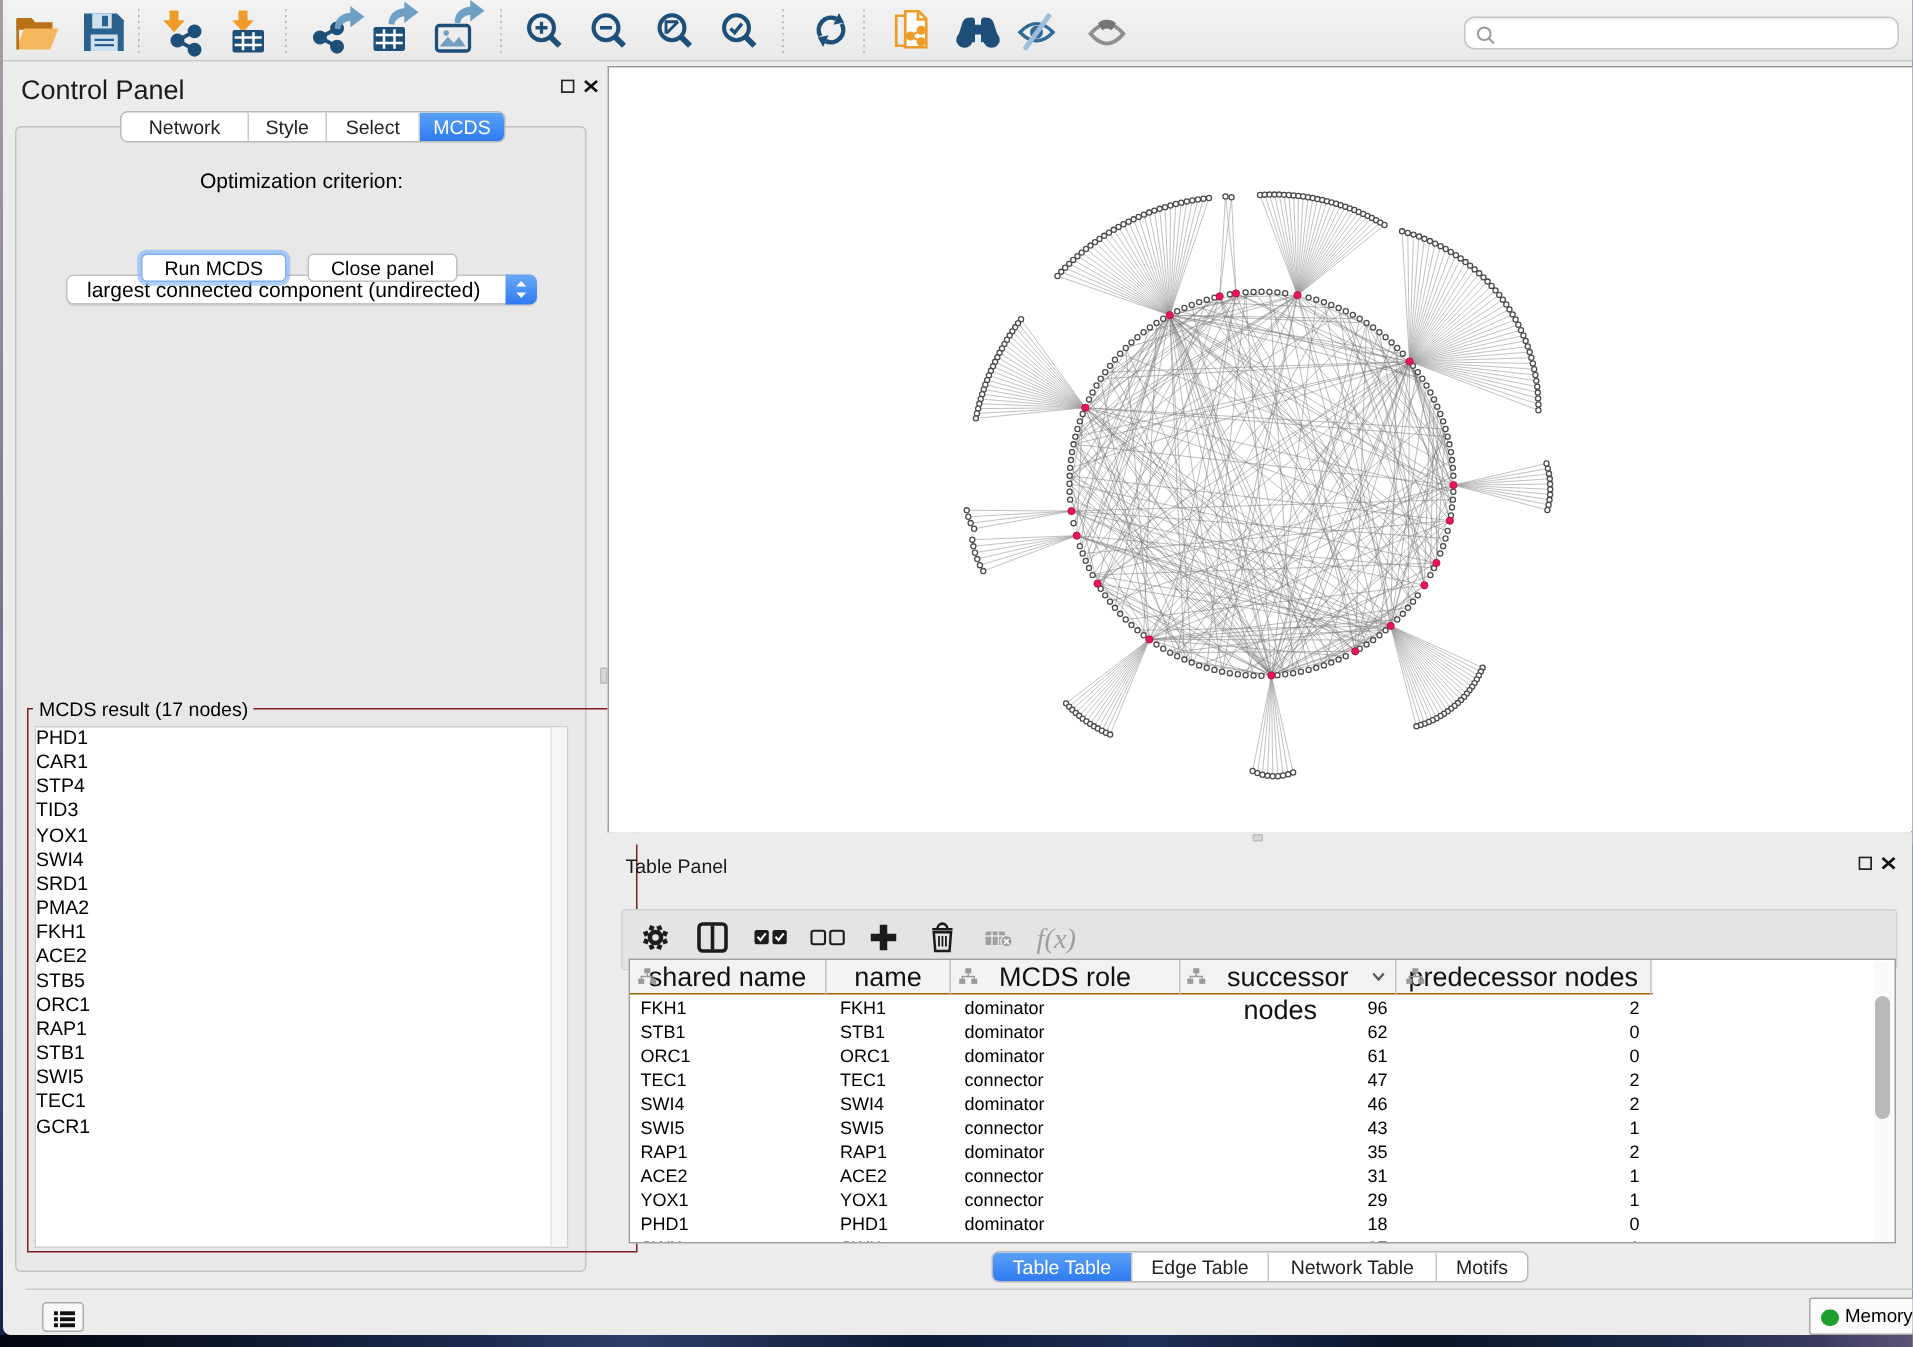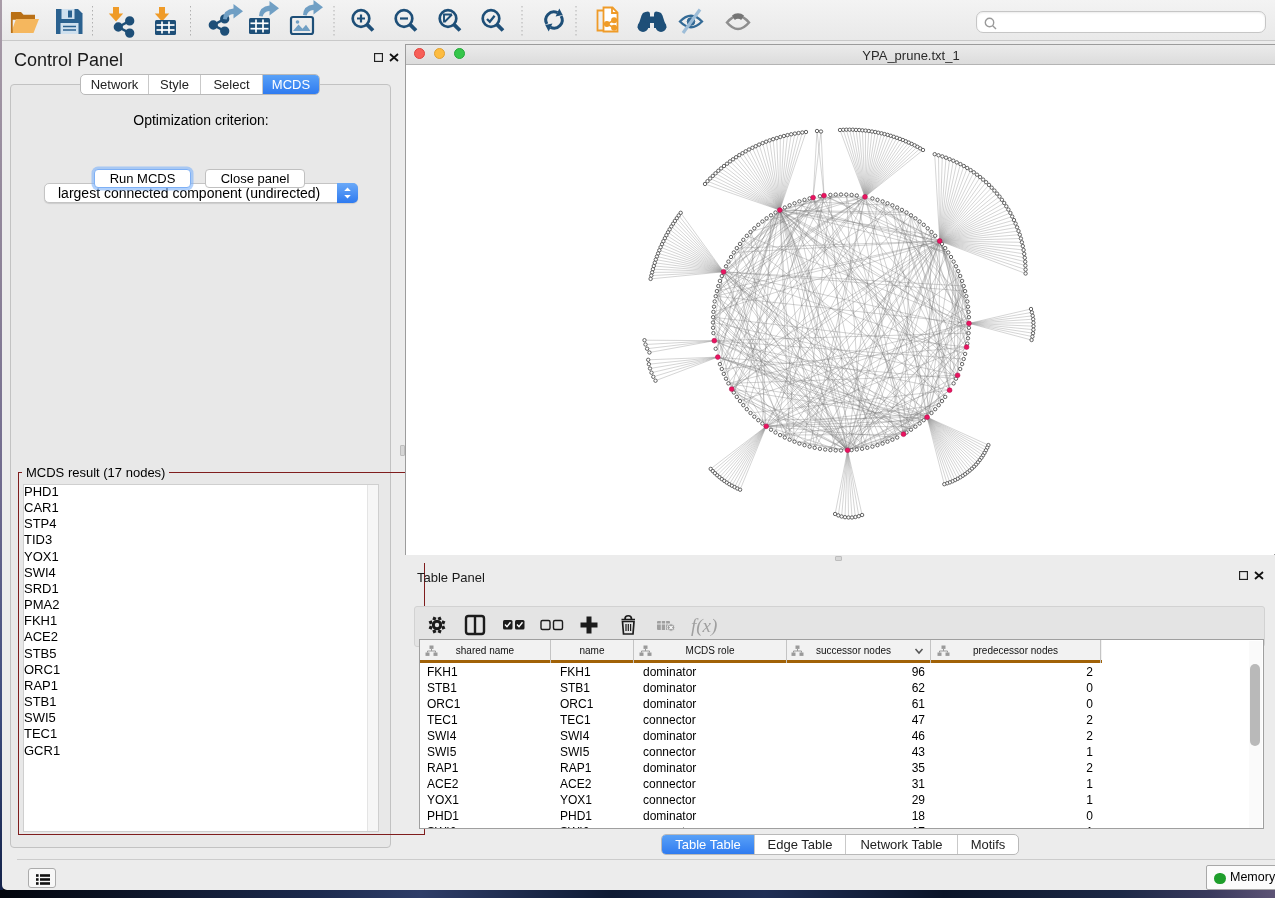--- a/index.html
+++ b/index.html
@@ -54,21 +54,21 @@
 #hsplit { position:absolute; left:403px; top:555px; width:870px; height:8px; background:#ececec; }
 #hgrip { position:absolute; left:430px; top:1px; width:7px; height:5px; background:#d6d6d6; border:1px solid #bdbdbd; border-radius:1px; }
 #vgrip { position:absolute; left:398px; top:445px; width:5px; height:11px; background:#d6d6d6; border:1px solid #bdbdbd; border-radius:1px; }
 
 #tp { position:absolute; left:403px; top:563px; width:870px; height:296px; }
 #tpTitle { position:absolute; left:12px; top:7px; font-size:13px; color:#1a1a1a; }
 #tpToolbar { position:absolute; left:9px; top:33px; width:851px; height:41px;
   background:#e4e4e4; border:1px solid #d2d2d2; border-radius:3px;margin-top:10px; }
 #tbl { position:absolute; left:14px; top:76px; width:845px; height:190px; background:#fff; border:1px solid #9f9f9f; overflow:hidden; }
 #tblHead { position:absolute; left:0; top:0; width:682px; height:23px; background:#f2f2f2;
-  border-bottom:3px solid #a16207; font-size:10px; color:#111; }
+  border-bottom:1px solid #a16207; font-size:18px; color:#111; }
 .hc { position:absolute; top:0; height:23px; border-right:1px solid #c4c4c4; text-align:center; line-height:22px; }
 .treeic { position:absolute; top:5px; }
 #tblRows { position:absolute; left:0; top:24px; font-size:12px; color:#000; }
 .tr { position:absolute; height:16px; line-height:16px; width:845px; }
 .c1 { position:absolute; left:7px; } .c2 { position:absolute; left:140px; } .c3 { position:absolute; left:223px; }
 .c4 { position:absolute; left:367px; width:138px; text-align:right; } .c5 { position:absolute; left:511px; width:162px; text-align:right; }
 #tblScroll { position:absolute; right:1px; top:1px; width:13px; height:187px; background:#fafafa; }
 #tblThumb { position:absolute; left:1px; top:23px; width:10px; height:82px; background:#b9b9b9; border-radius:5px; }
 #tpTabs { position:absolute; left:256px; top:271px; height:21px; display:flex;
   border:1px solid #b9b9b9; border-radius:5px; background:#fff; overflow:hidden; }
@@ -210,21 +210,21 @@
             <circle cx="6.5" cy="6.5" r="4.2"></circle>
             <line x1="9.7" y1="9.7" x2="13" y2="13"></line>
           </g>
         </svg>
       </div>
     </div>
   <div id="cp">
     <div id="cpTitle">Control Panel</div>
     <div id="cpBox"></div>
     <div id="cpTabs">
-      <div class="tab" style="width:68px">Network</div>
+      <div class="tab" style="width:85px">Network</div>
       <div class="tab" style="width:52px">Style</div>
       <div class="tab" style="width:62px">Select</div>
       <div class="tab sel" style="width:56px">MCDS</div>
     </div>
     <div id="optLabel">Optimization criterion:</div>
     <div id="dropdown">
       <div class="txt">largest connected component (undirected)</div>
       <div class="spin"><svg width="21" height="20" viewBox="0 0 21 20">
             <path d="M7.2 8 L10.5 4.4 L13.8 8 Z M7.2 12 L10.5 15.6 L13.8 12 Z" fill="#fff"></path>
           </svg></div>
@@ -239,26 +239,20 @@
       </div>
     </div>
     <svg class="winbtn" style="left:372px" width="9" height="9" viewBox="0 0 9 9">
         <rect x="0.5" y="0.5" width="8" height="8" fill="none" stroke="#222" stroke-width="1.3"></rect>
       </svg>
     <svg class="winbtn" style="left:387px" width="10" height="9" viewBox="0 0 10 9">
         <path d="M1 1 L9 8 M9 1 L1 8" stroke="#111" stroke-width="1.8"></path>
       </svg>
   </div>
   <div id="net">
-    <div id="netTitle">
-      <div class="tl" style="left:8px; background:#f75f58; border:0.5px solid #e0443e;"></div>
-      <div class="tl" style="left:28px; background:#fdbc40; border:0.5px solid #e0a131;"></div>
-      <div class="tl" style="left:48px; background:#35c64a; border:0.5px solid #24a939;"></div>
-      <div class="t">YPA_prune.txt_1</div>
-    </div>
     <div id="netCanvas">
         <svg width="869" height="489" viewBox="0 0 869 489" style="position:absolute;left:0;top:0">
 <g stroke="#787878" stroke-width="0.55" stroke-opacity="0.6">
 <line x1="373.8" y1="144.1" x2="450.8" y2="383.5"></line>
 <line x1="373.8" y1="144.1" x2="556.1" y2="298.1"></line>
 <line x1="373.8" y1="144.1" x2="313.9" y2="214.9"></line>
 <line x1="373.8" y1="144.1" x2="307" y2="256.5"></line>
 <line x1="373.8" y1="144.1" x2="315.8" y2="303"></line>
 <line x1="373.8" y1="144.1" x2="408.7" y2="381.8"></line>
 <line x1="373.8" y1="144.1" x2="461.3" y2="381.8"></line>

